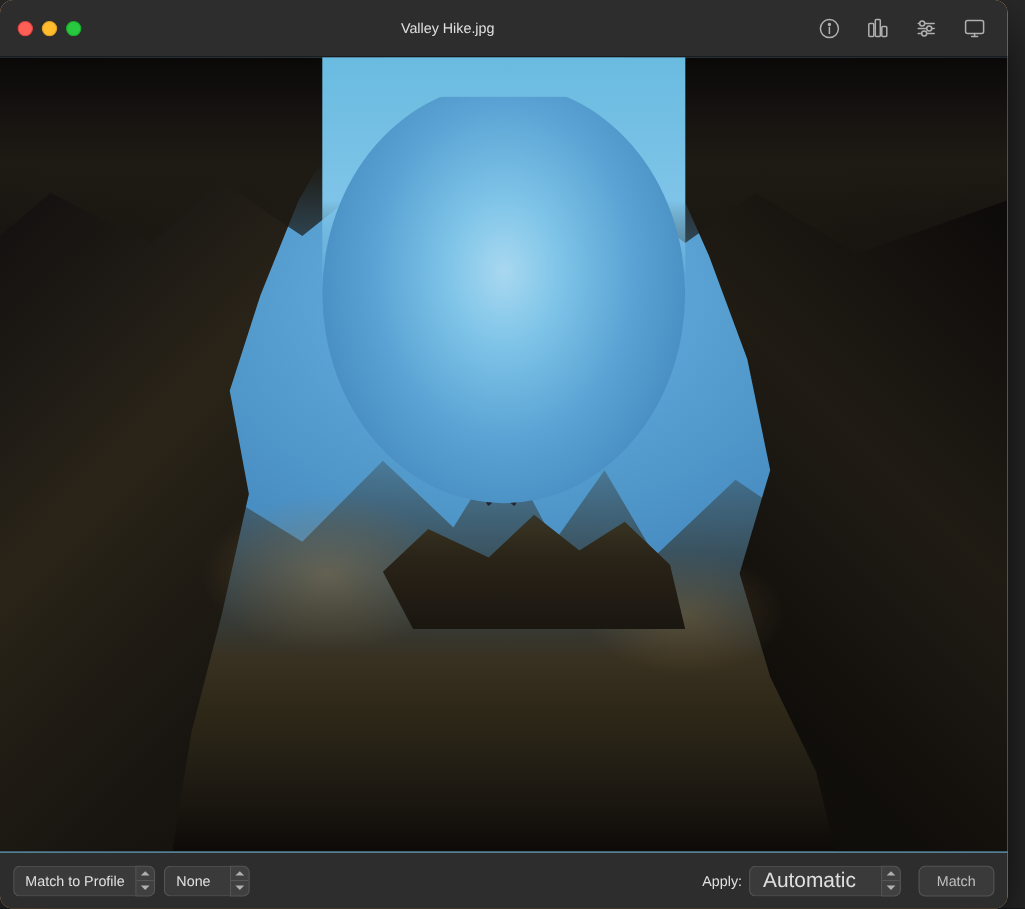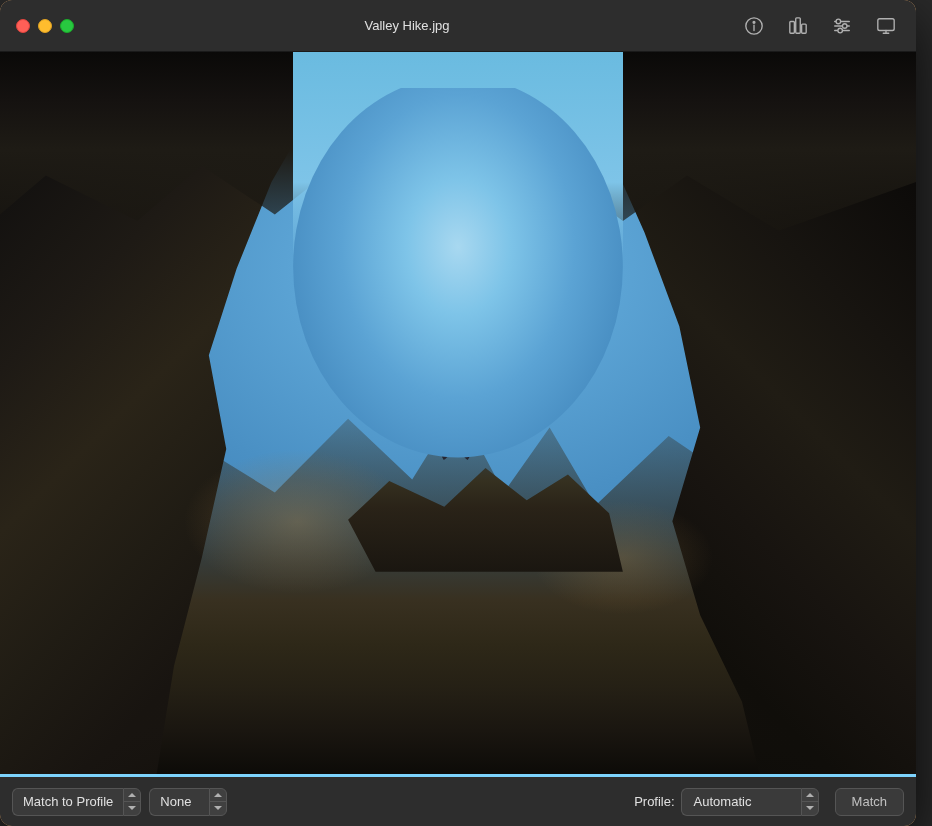--- a/index.html
+++ b/index.html
@@ -111,21 +111,21 @@
       height: 100%;
       position: relative;
       background:
         
         radial-gradient(ellipse 60% 55% at 50% 30%, #87CEEB 0%, #5BA3D4 30%, #4a90c4 60%, #3a7ab0 100%);
     }
 
     .bottom-bar {
       height: 52px;
       background: #2d2d2d;
-      border-top: 3px solid #7dd3fc;
+      border-top: 1px solid #7dd3fc;
       display: flex;
       align-items: center;
       padding: 16px 12px;
       gap: 8px;
       flex-shrink: 0;
     }
 
     .match-profile-group {
       display: flex;
       align-items: center;
@@ -194,21 +194,21 @@
       position: relative;
       display: flex;
       align-items: center;
     }
 
     .intent-select-text {
       background: #3a3a3a;
       border: 1px solid #555;
       border-radius: 6px 0 0 6px;
       color: #e0e0e0;
-      font-size: 13px;
+      font-size: 19px;
       padding: 4px 12px;
       height: 28px;
       display: flex;
       align-items: center;
       min-width: 120px;
       border-right: none;
     }
 
     .intent-stepper {
       display: flex;
@@ -452,21 +452,21 @@
         </div>
         <div class="stepper-half-down">
           <div class="chevron-down"></div>
         </div>
       </div>
     </div>
 
     <div class="spacer"></div>
 
     <div class="intent-group">
-      <span class="intent-label">Profile:</span>
+      <span class="intent-label">Apply:</span>
       <div class="intent-select-wrapper">
         <div class="intent-select-text">Automatic</div>
         <div class="intent-stepper">
           <div class="stepper-half-up">
             <div class="chevron-up"></div>
           </div>
           <div class="stepper-half-down">
             <div class="chevron-down"></div>
           </div>
         </div>

